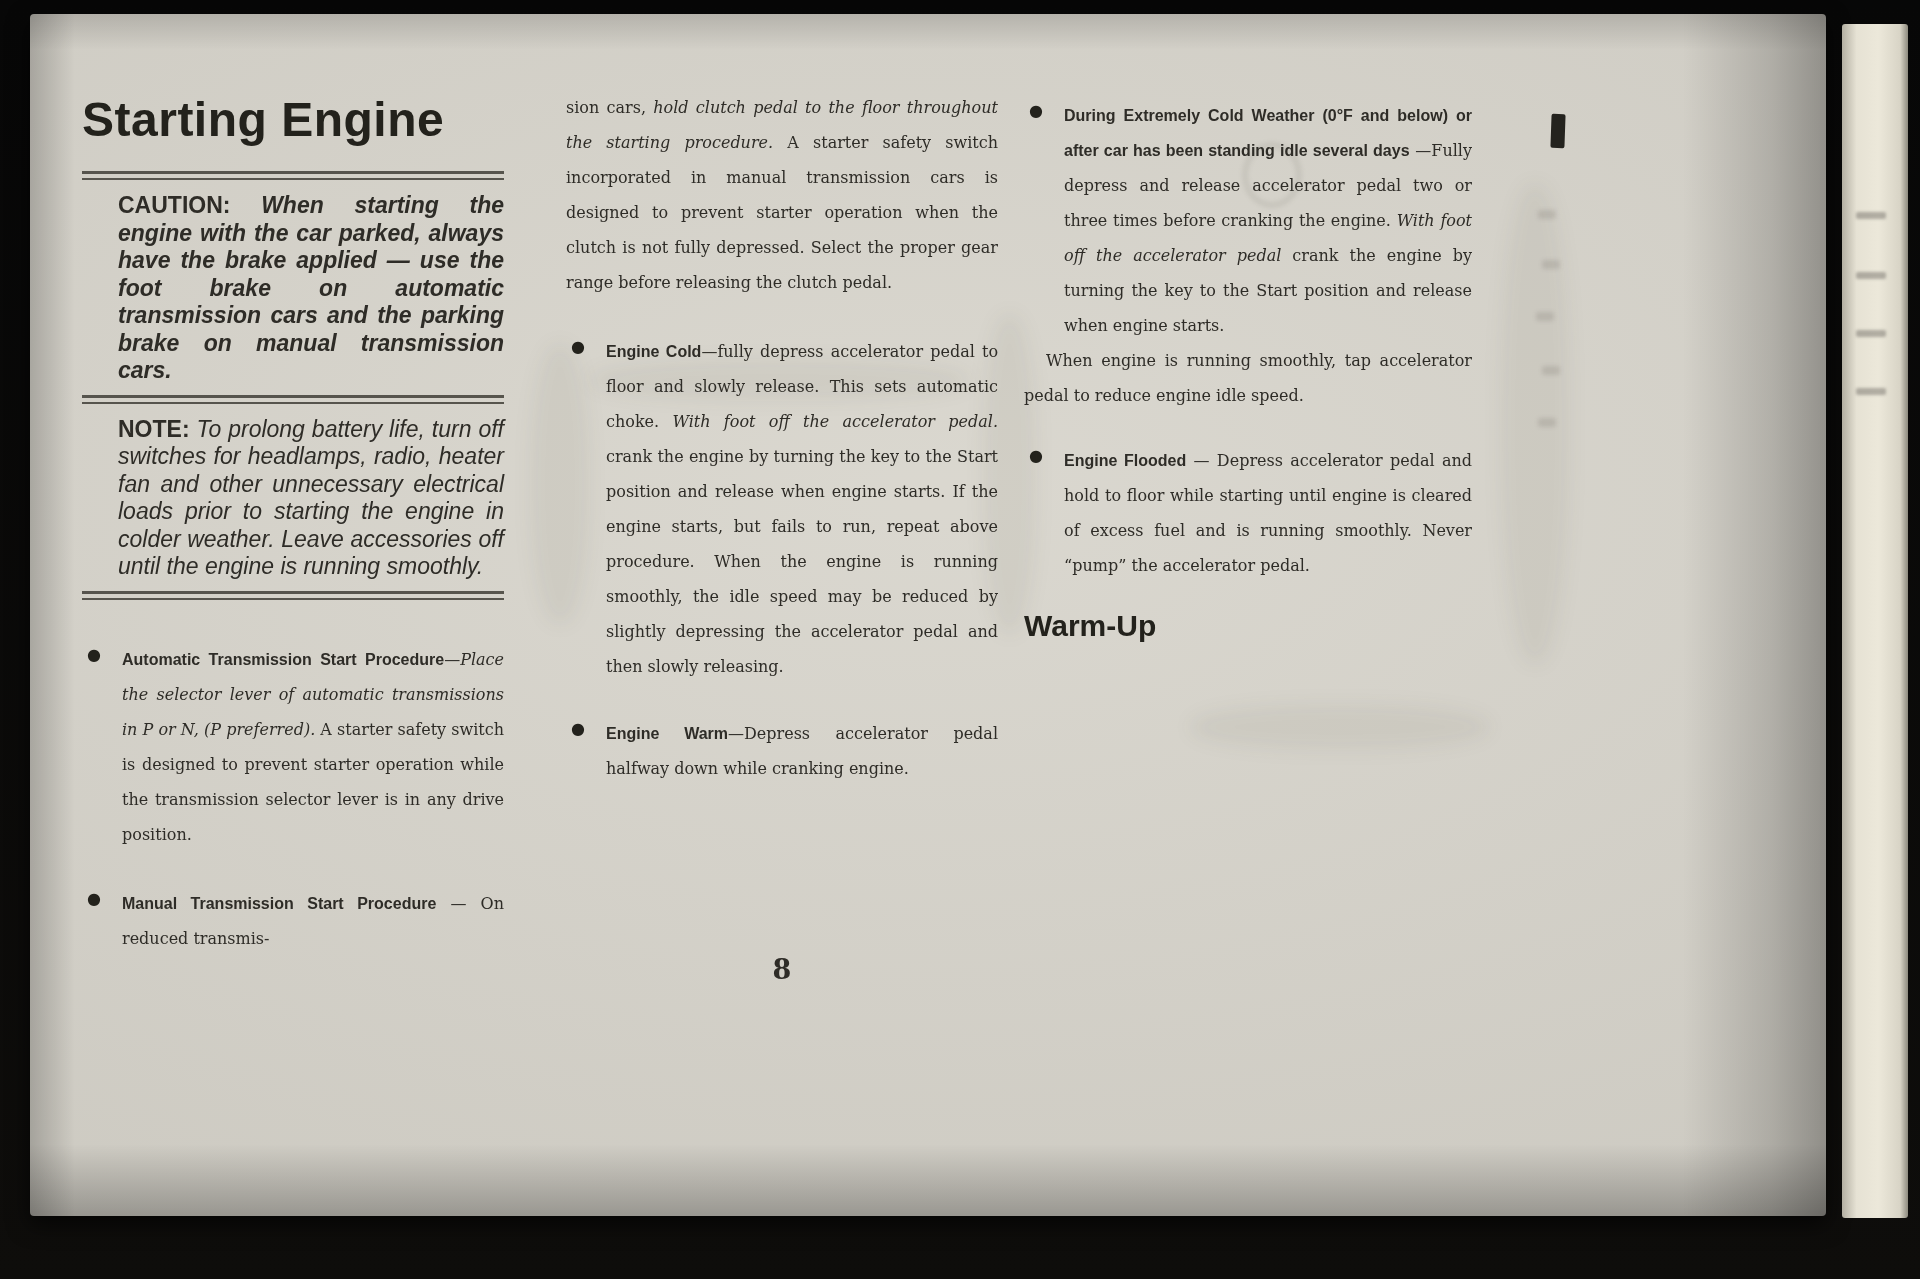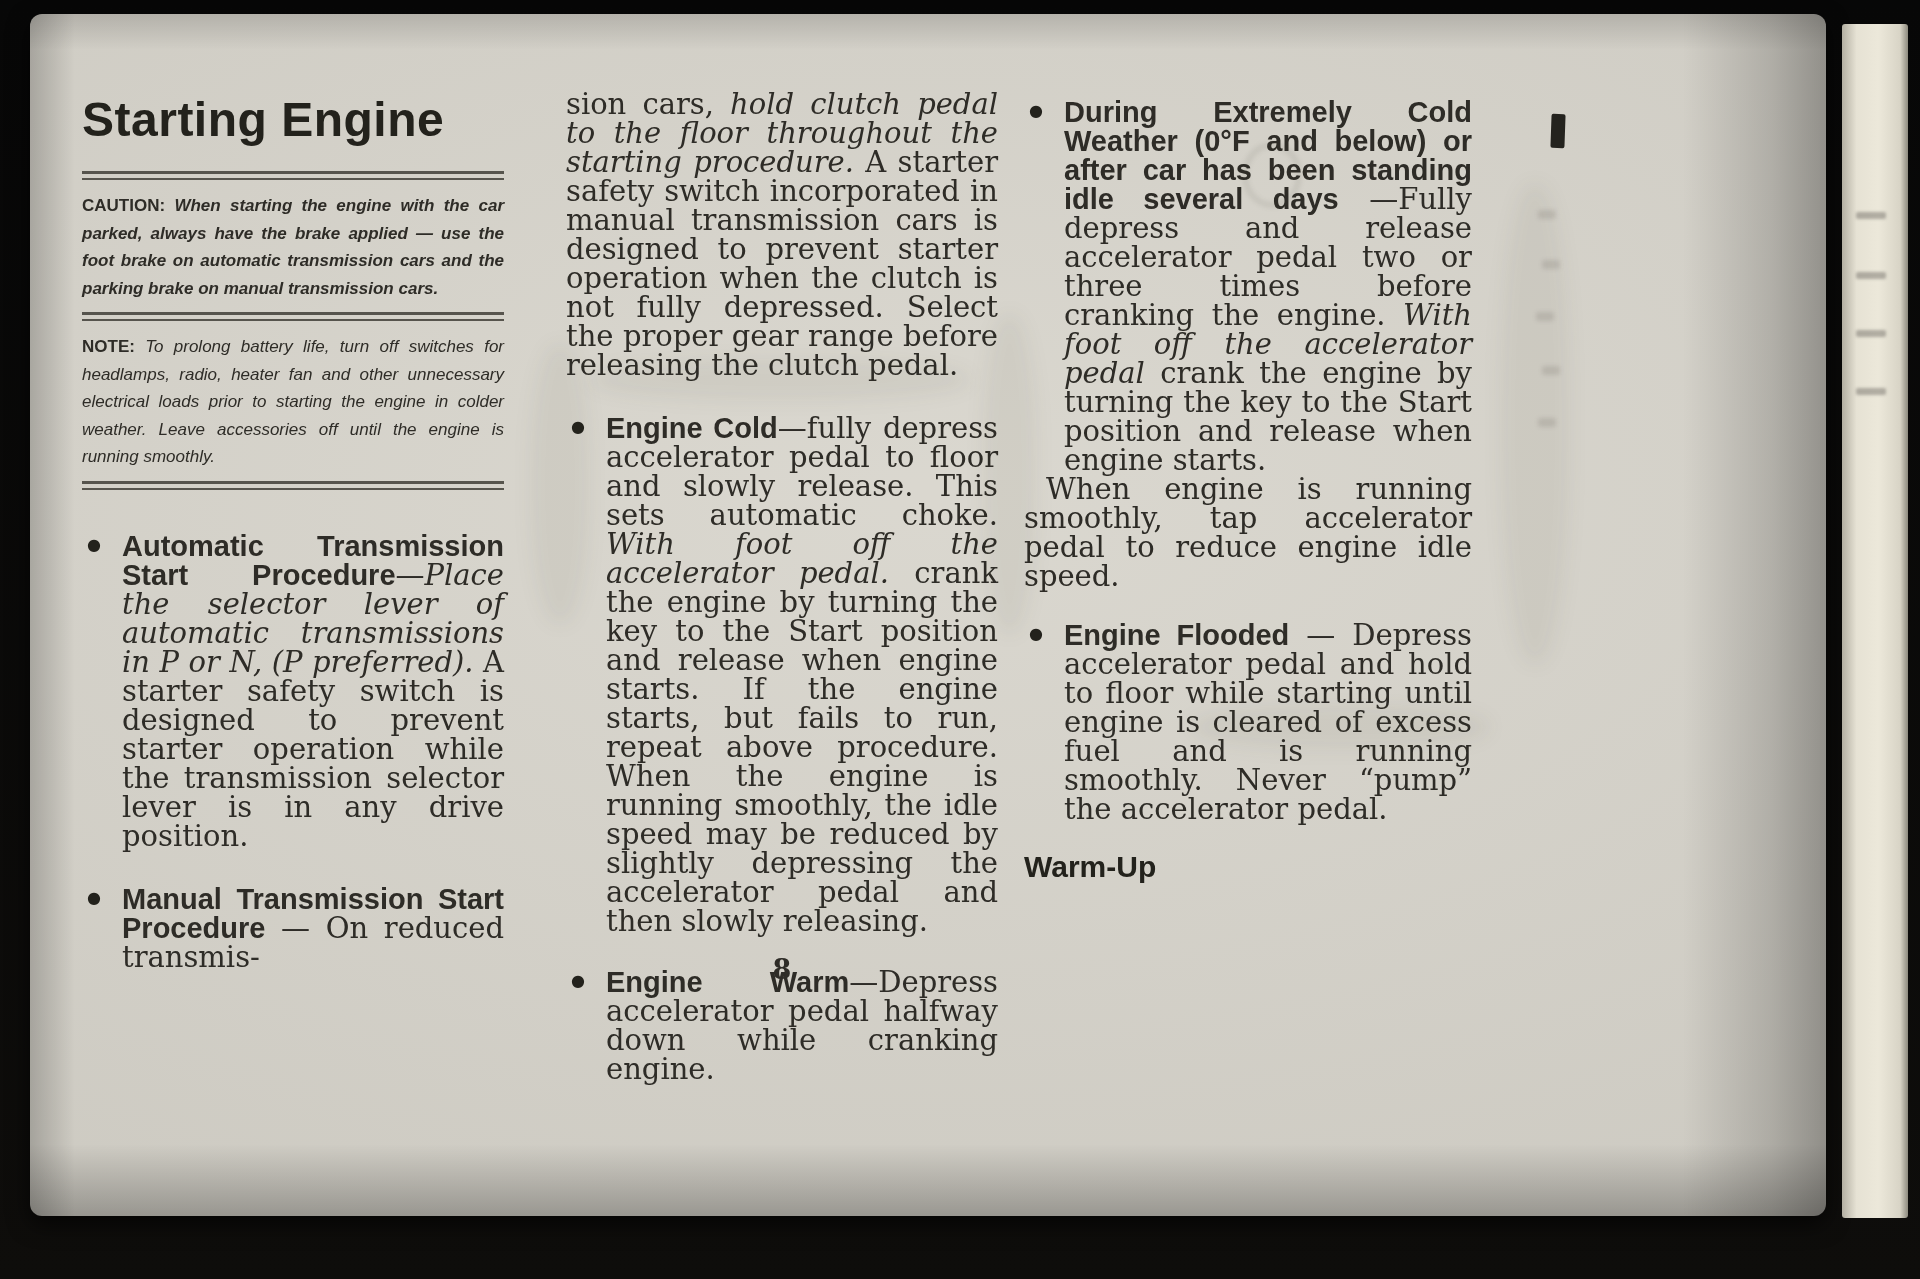--- a/index.html
+++ b/index.html
@@ -5,41 +5,41 @@
   html,body{margin:0;padding:0;background:#0b0a09;width:1920px;height:1279px;overflow:hidden;}
   .stage{position:relative;width:1920px;height:1279px;background:linear-gradient(180deg,#070707,#0e0d0b);}
   
   .page{
     position:absolute;left:30px;top:14px;width:1796px;height:1202px;
     background-color:#d6d3ca;
     background-image:
       linear-gradient(90deg,rgba(0,0,0,.20) 0,rgba(0,0,0,0) 2.5%,rgba(0,0,0,0) 92%,rgba(0,0,0,.16) 97%,rgba(0,0,0,.30) 100%),
       linear-gradient(180deg,rgba(0,0,0,.14) 0,rgba(0,0,0,0) 3%,rgba(0,0,0,0) 94%,rgba(0,0,0,.26) 100%),
       radial-gradient(120% 90% at 50% 40%,rgba(255,255,255,.10),rgba(0,0,0,.06));
-    border-radius:12px;
+    border-radius:4px;
     box-shadow:0 8px 22px rgba(0,0,0,.65);
   }
   .sliver{
     position:absolute;left:1842px;top:24px;width:66px;height:1194px;
     background:linear-gradient(90deg,#b3afa2 0,#e6e2d4 22%,#ece8da 55%,#d8d4c6 88%,#8d8a7e 100%);
     border-radius:3px;
   }
   .sliver-mark{position:absolute;left:14px;width:30px;height:7px;background:rgba(40,38,32,.30);filter:blur(1.5px);border-radius:2px;}
   
   .col{position:absolute;color:#2e2c27;}
   .col-left{left:52px;top:78px;width:422px;}
   .col-mid{left:536px;top:76px;width:432px;}
   .col-right{left:994px;top:84px;width:448px;}
   h1{font-family:"Liberation Sans",sans-serif;font-weight:700;font-size:48px;letter-spacing:.5px;color:#23221c;margin:0 0 24px 0;}
   h2{font-family:"Liberation Sans",sans-serif;font-weight:700;font-size:30px;color:#23221c;margin:26px 0 10px 0;}
   .rule2{height:4px;border-top:3px solid #413f38;border-bottom:2px solid #413f38;margin:10px 0 12px 0;opacity:.85;}
   p{margin:0;}
   .just{text-align:justify;}
-  .sans-block{font-family:"Liberation Sans",sans-serif;font-size:17px;line-height:27.5px;margin-top:8px;}
-  .serif-block{font-family:"DejaVu Serif",serif;font-size:29px;line-height:29px;}
+  .sans-block{font-family:"Liberation Sans",sans-serif;font-size:23px;line-height:27.5px;margin-top:8px;margin-left:36px;}
+  .serif-block{font-family:"DejaVu Serif",serif;font-size:16px;line-height:35px;}
   .bullet{position:relative;padding-left:40px;margin-top:30px;}
   .marker{position:absolute;left:5px;top:3px;font-size:16px;font-family:"DejaVu Sans",sans-serif;color:#23221c;}
   .para-indent{text-indent:22px;}
   .left-b1{margin-top:42px;}
   
   .seg-b{font-family:"Liberation Sans",sans-serif;font-weight:700;font-style:normal;}
   .seg-bi{font-family:"Liberation Sans",sans-serif;font-weight:700;font-style:italic;}
   .seg-i{font-family:Liberation Sans, sans-serif;font-style:italic;}
   .seg-r{font-style:normal;}
   .seg-ri{font-style:italic;}

